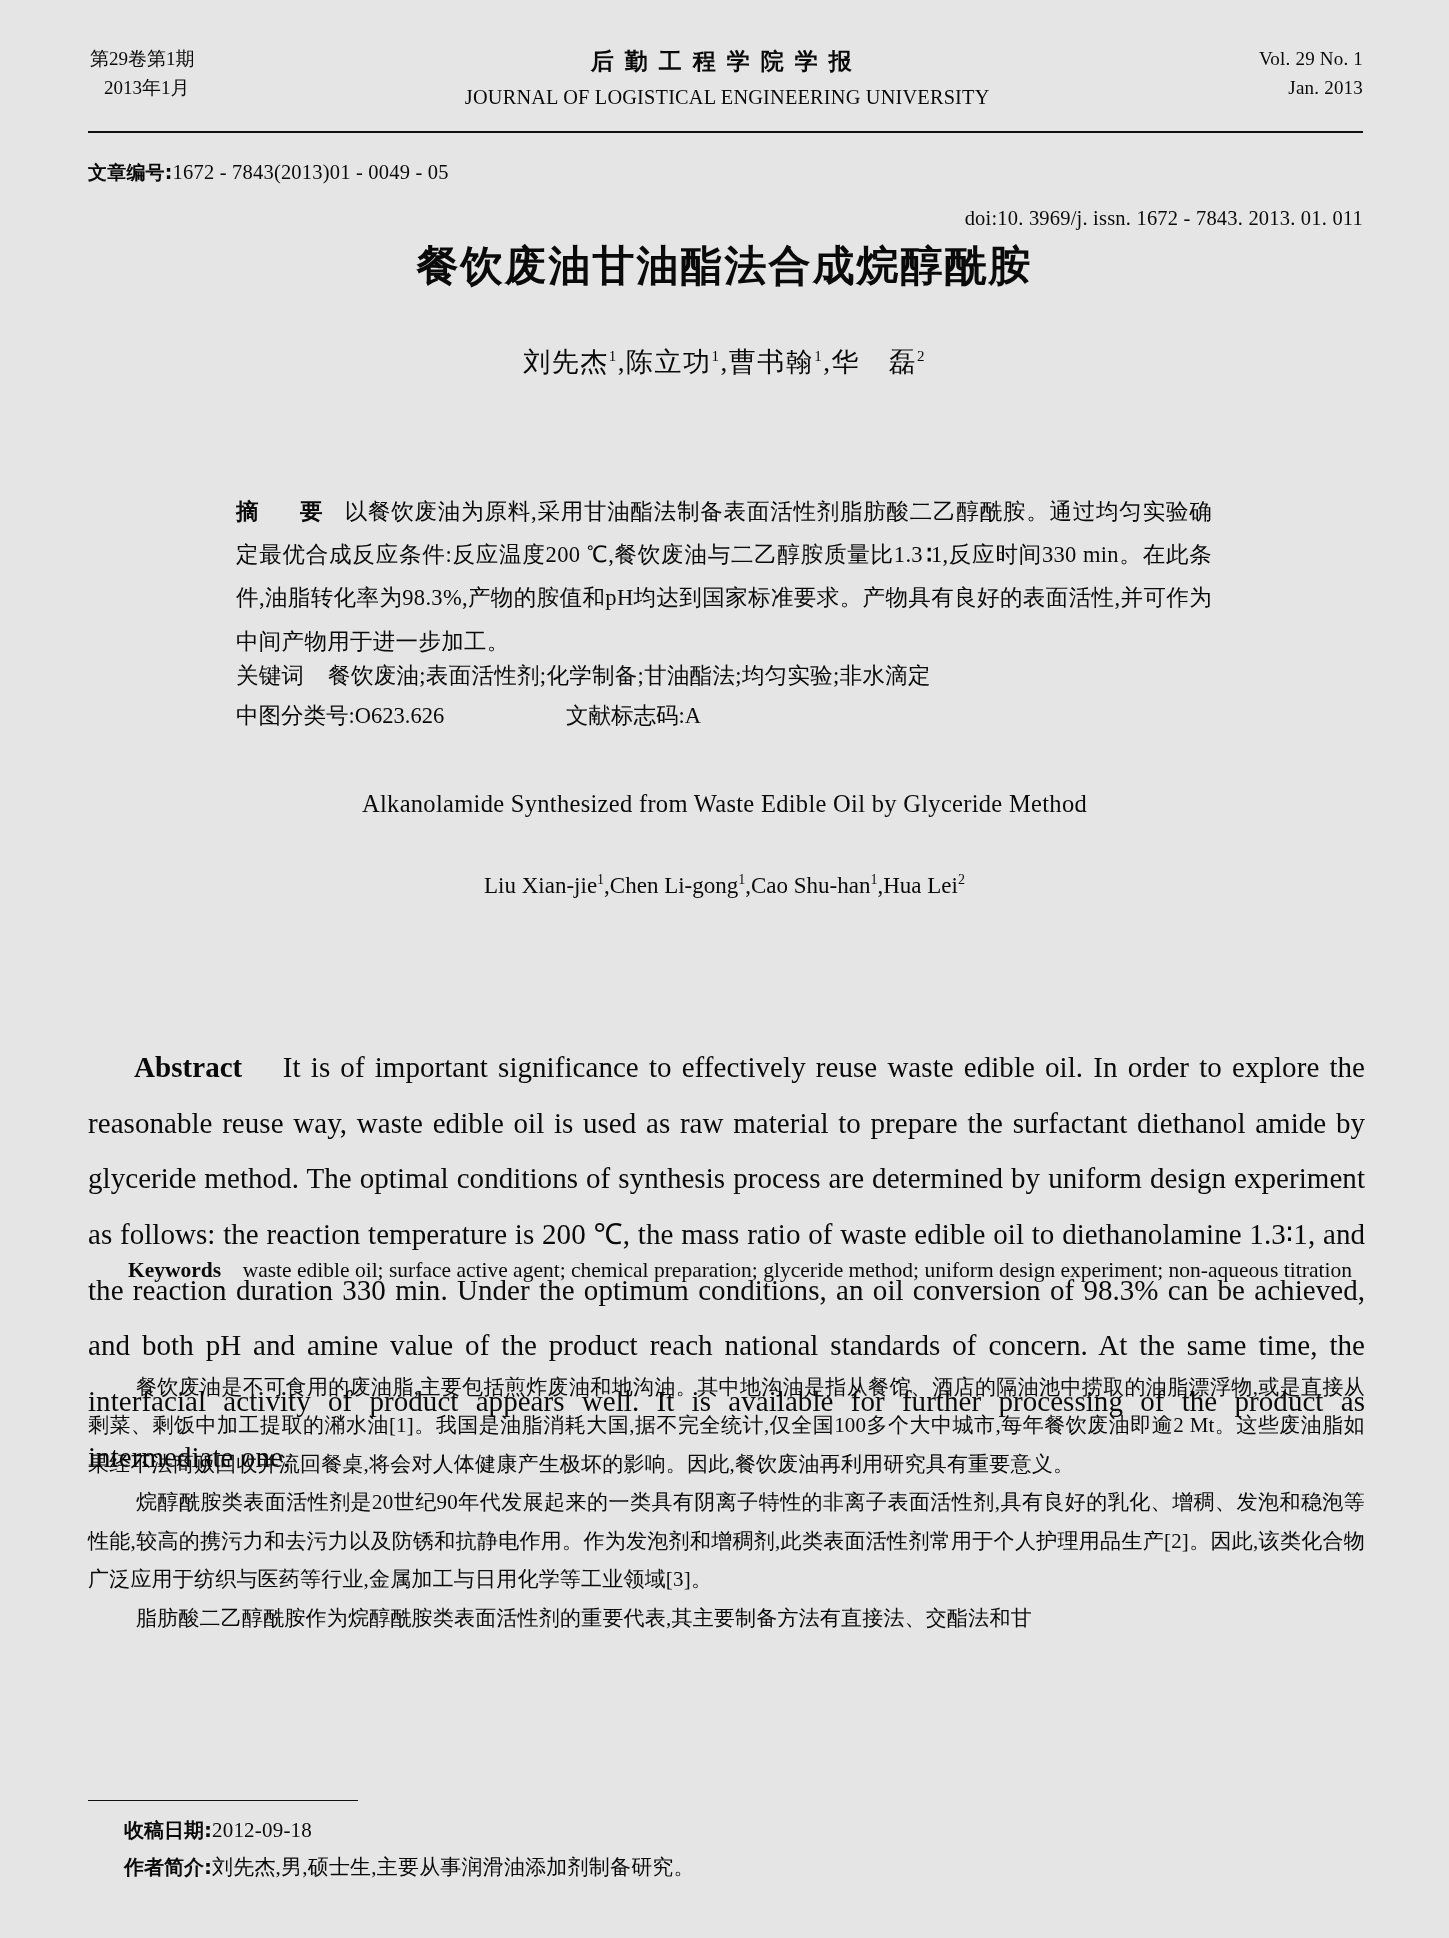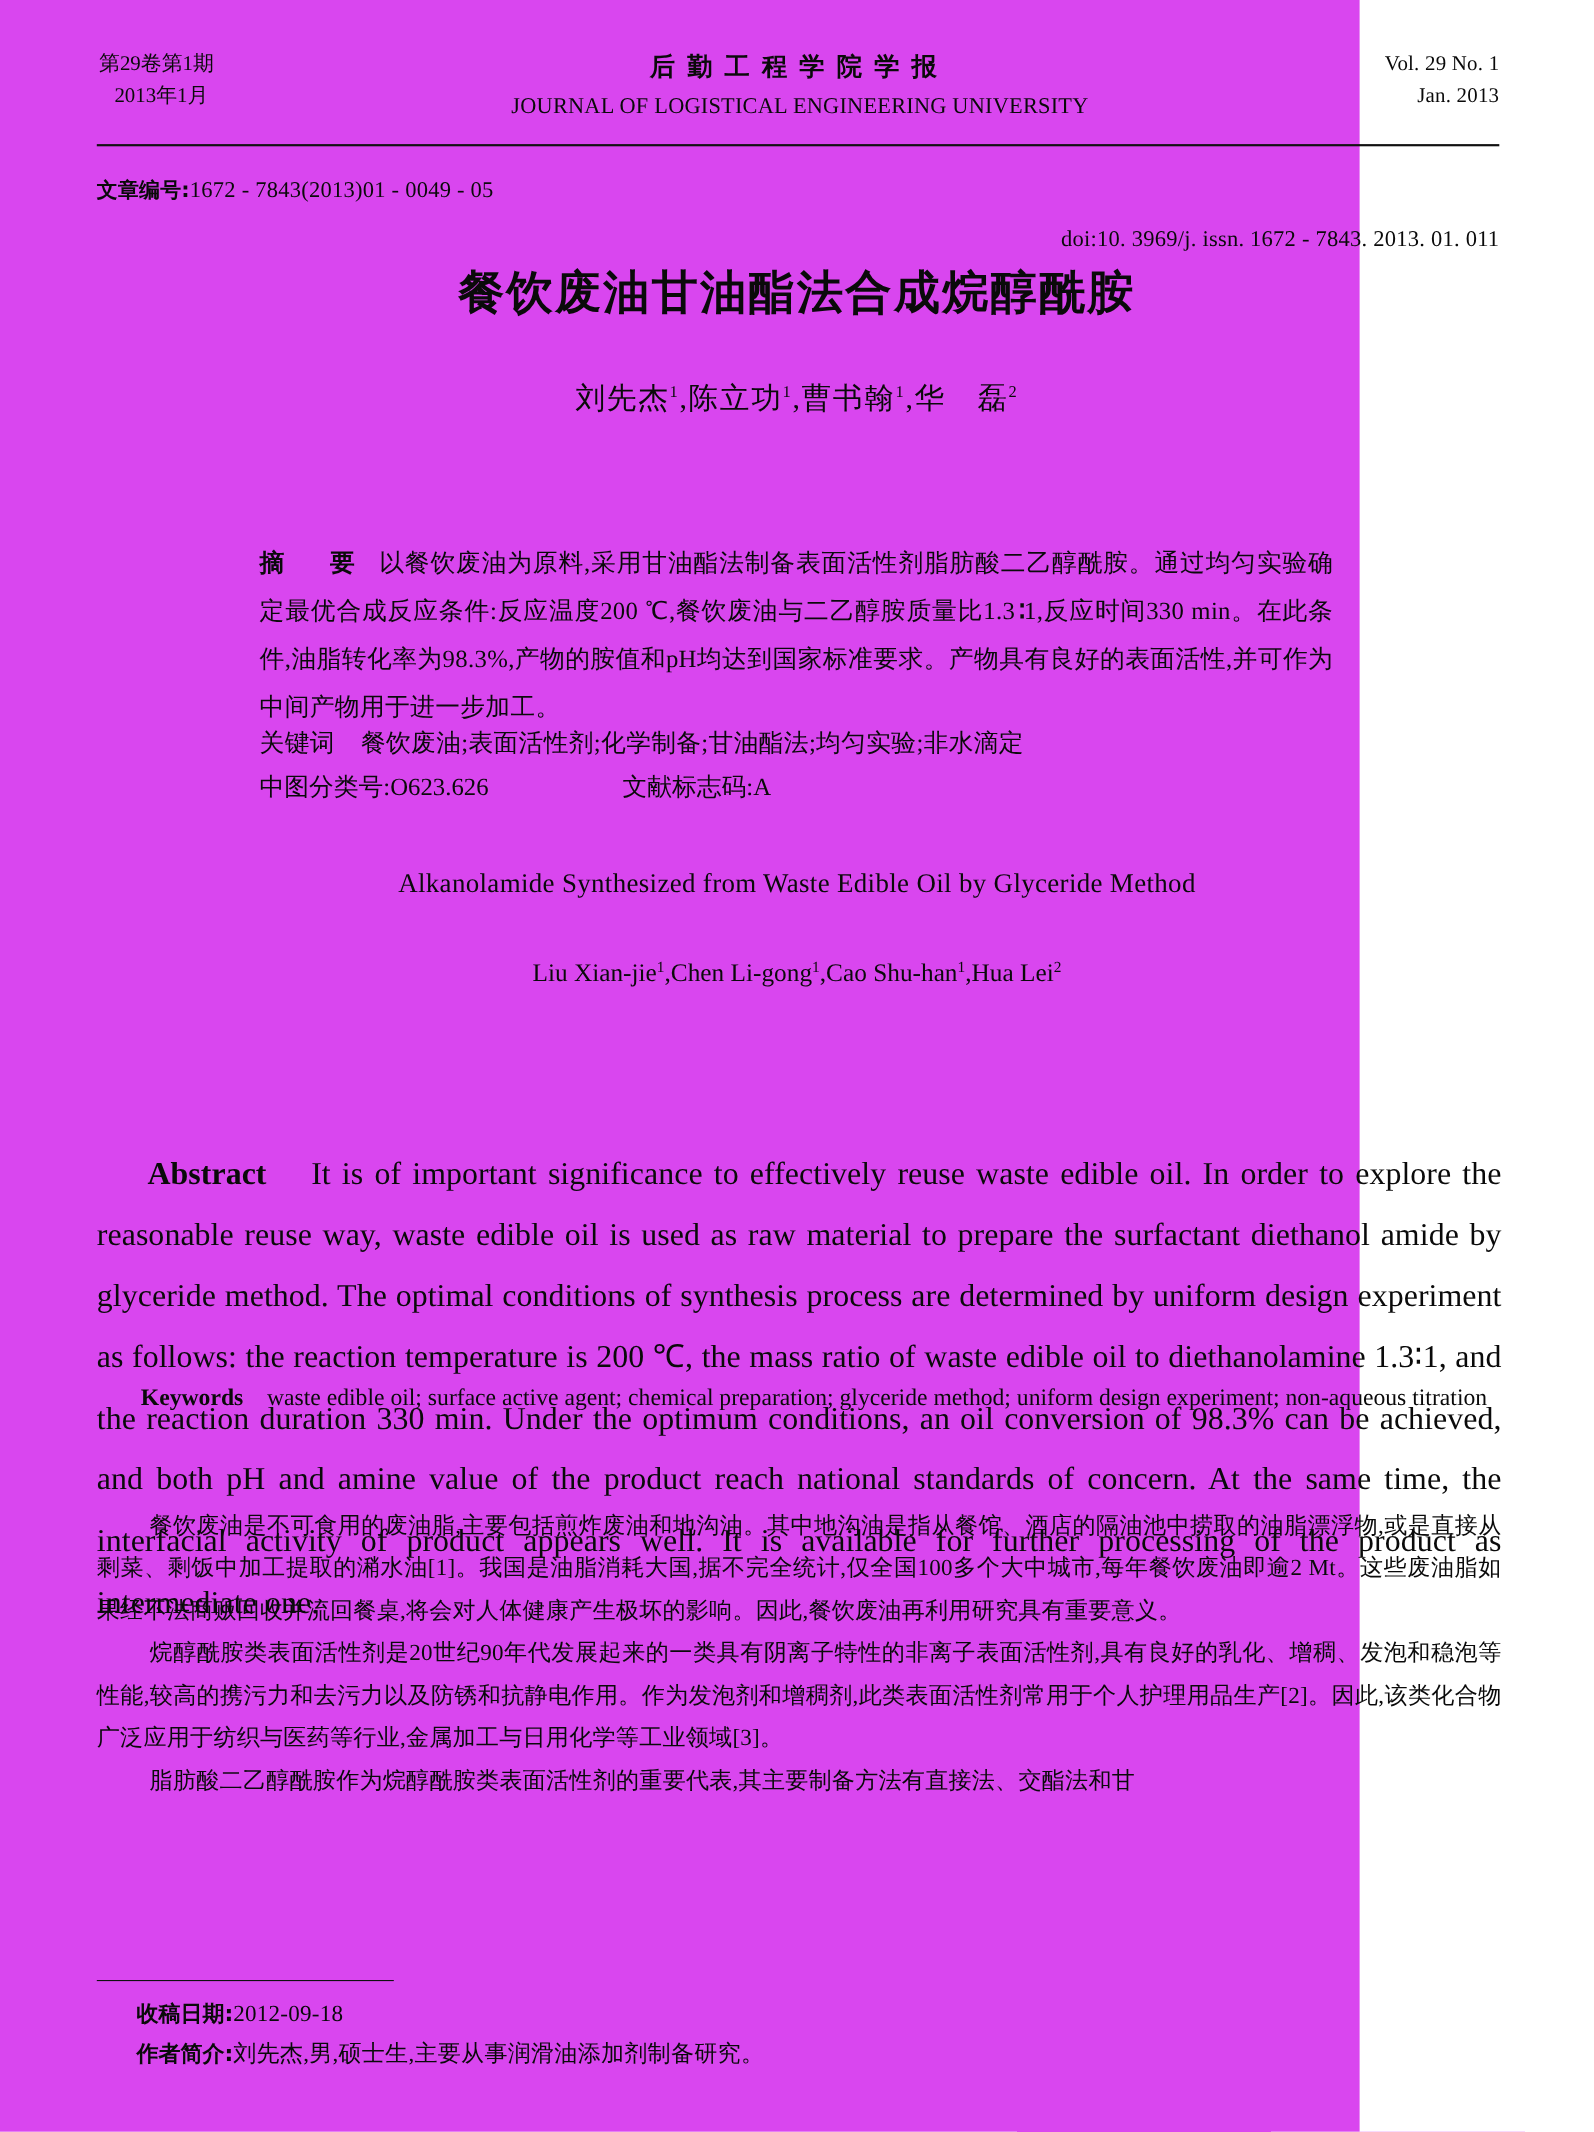--- a/index.html
+++ b/index.html
@@ -8,24 +8,24 @@
     width: 1449px;
     height: 1938px;
     background: #ffffff;
     font-family: "Liberation Serif", serif;
     color: #0a0a0a;
     position: relative;
     overflow: hidden;
   }
   .page {
     position: relative;
-    width: 1236px;
+    width: 1449px;
     height: 1938px;
     padding: 0;
-    background: #d946ef;
+    background: #e5e5e5;
   }
 
   
   .masthead {
     position: absolute;
     left: 88px;
     top: 44px;
     width: 1275px;
     display: flex;
     align-items: flex-start;

